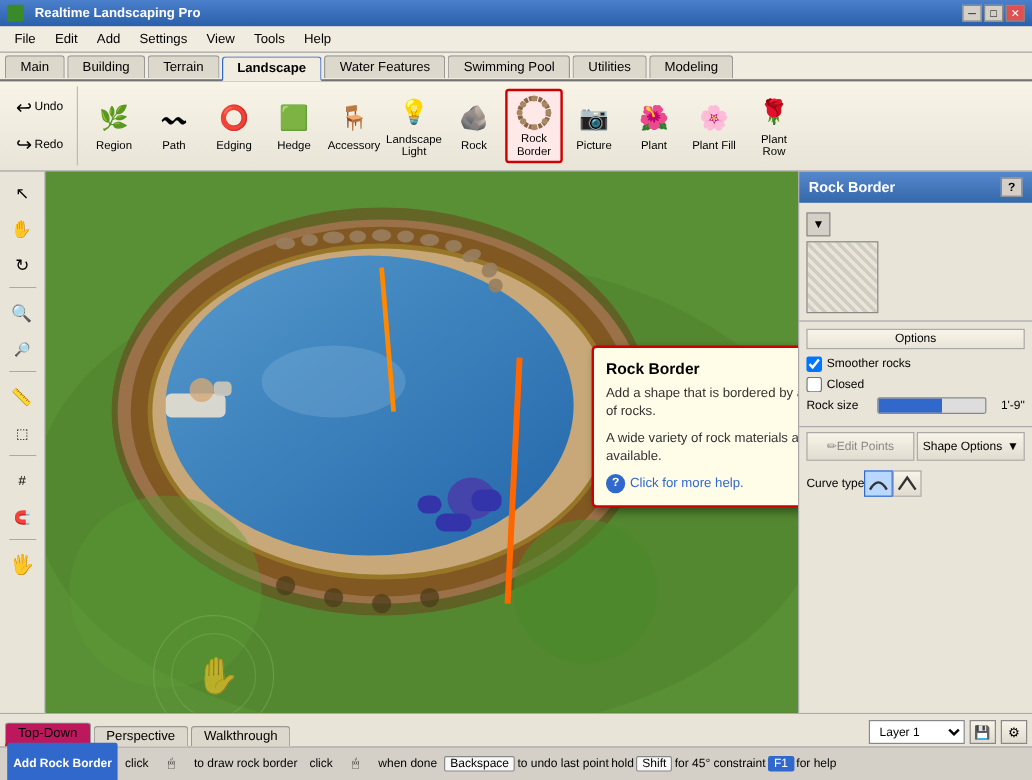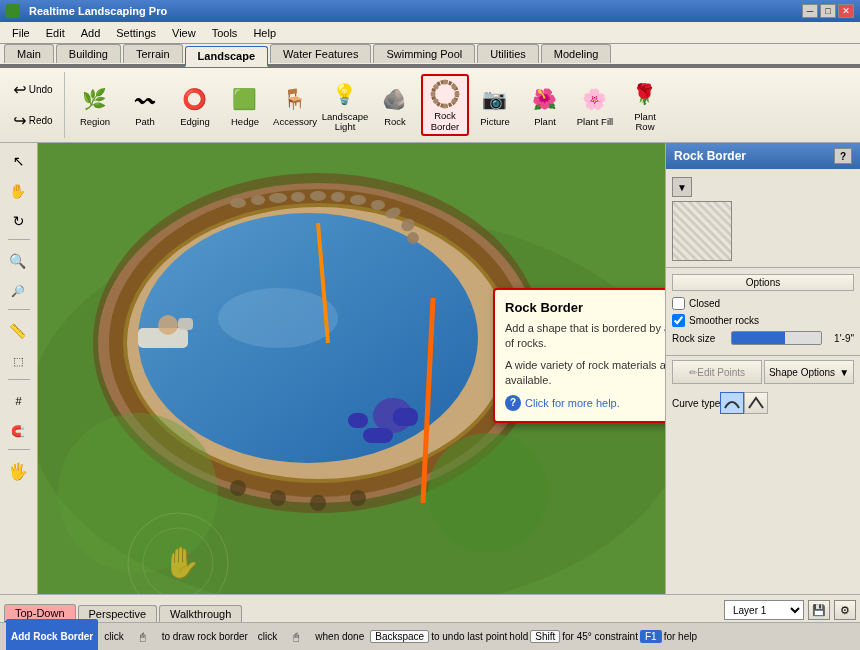--- a/index.html
+++ b/index.html
@@ -38,23 +38,23 @@
       padding: 2px 8px;
       cursor: pointer;
       font-size: 11px;
     }
 
     
     #tabbar {
       background: #f0ece0;
       height: 24px;
       display: flex;
-      align-items: flex-start;
+      align-items: center;
       padding: 0 4px;
-      border-bottom: 4px solid #737373;
+      border-bottom: 2px solid #737373;
     }
     .tab {
       padding: 3px 12px;
       cursor: pointer;
       font-size: 11px;
       border: 1px solid #999;
       border-bottom: none;
       background: #ddd8cc;
       margin-right: 2px;
       border-radius: 3px 3px 0 0;
@@ -315,22 +315,22 @@
     .view-tab {
       padding: 2px 10px;
       font-size: 11px;
       cursor: pointer;
       border: 1px solid #999;
       border-bottom: none;
       border-radius: 3px 3px 0 0;
       background: #ddd8cc;
     }
     .view-tab.active {
-      background: #fca5a5;
-      border-bottom: 1px solid #b91c1c;
+      background: #be185d;
+      border-bottom: 3px solid #b91c1c;
     }
     .layer-select-area {
       flex: 1;
       display: flex;
       align-items: center;
       justify-content: flex-end;
       gap: 4px;
       padding-bottom: 2px;
     }
     .layer-select {
@@ -659,27 +659,27 @@
       </div>
       <div class="material-preview"></div>
     </div>
 
     <div id="options-section">
       <div class="options-header">
         <span>Options</span>
       </div>
 
       <div class="checkbox-row">
+        <input type="checkbox" checked="" style="">
+        <label>Smoother rocks</label>
+      </div>
+
+      <div class="checkbox-row">
         <input type="checkbox" style="">
         <label>Closed</label>
-      </div>
-
-      <div class="checkbox-row">
-        <input type="checkbox" checked="" style="">
-        <label>Smoother rocks</label>
       </div>
 
       <div class="slider-row">
         <label>Rock size</label>
         <div class="slider"></div>
         <span class="slider-value">1'-9"</span>
       </div>
     </div>
 
     <div id="edit-shape-row">

